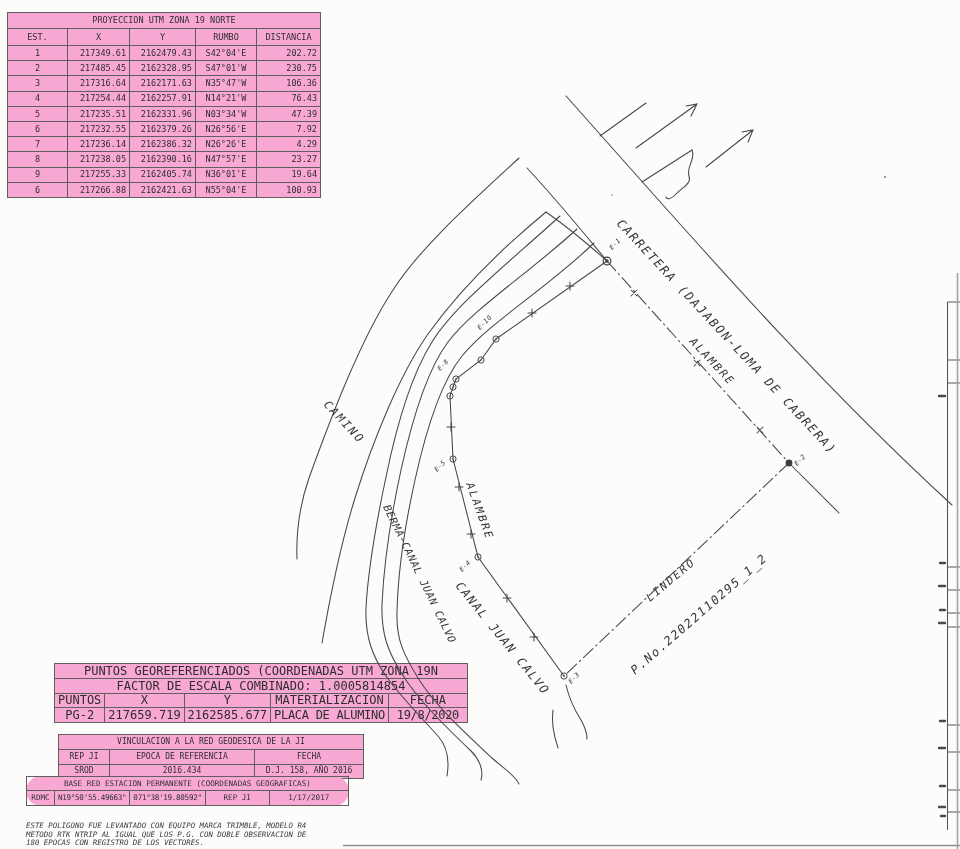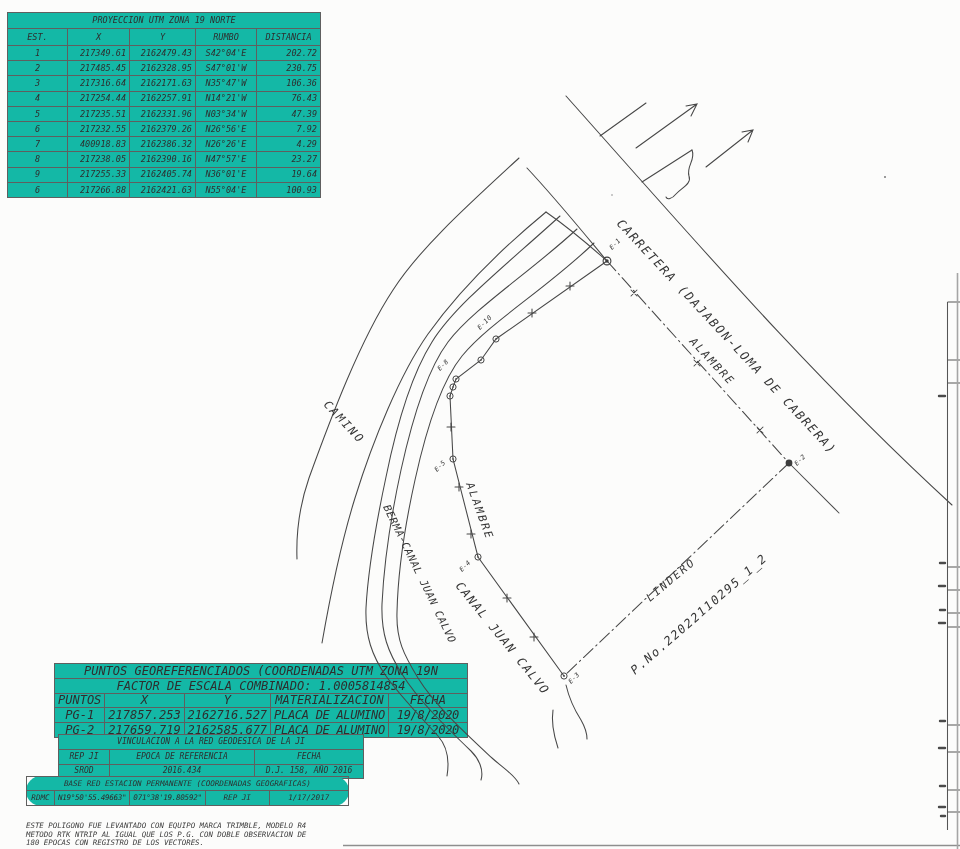--- a/index.html
+++ b/index.html
@@ -1,19 +1,19 @@
 <!DOCTYPE html>
 <html><head>
 <meta charset="utf-8">
 <style>
   html,body{margin:0;padding:0;background:#ffffff;}
   #page{position:relative;width:960px;height:849px;background:#fcfcfb;overflow:hidden;
         font-family:"DejaVu Sans Mono",monospace;}
-  table.tbl{border-collapse:collapse;position:absolute;font-style:italic;color:#2e2e2e;
-            background:#14b8a6;table-layout:fixed;padding-left:39px;}
+  table.tbl{border-collapse:collapse;position:absolute;color:#2e2e2e;
+            background:#f9a8d4;table-layout:fixed;padding-left:39px;}
   table.tbl td{border:1px solid #5f5f5f;padding:0 3px;white-space:nowrap;overflow:hidden;
                vertical-align:middle;font-size:inherit;line-height:1;}
   .t-top{left:7px;top:12px;font-size:8.5px;}
   .t-top td{height:14.2px;}
   .t-top tr.title td{height:15px;}
   .t-top tr.hdr td{height:16px;}
   .t-g1{left:26px;top:663px;font-size:12px;margin-left:28px;}
   .t-g1 td{height:13.8px;}
   .t-g2{left:26px;top:734px;font-size:8px;margin-left:32px;}
   .t-g2 td{height:13.8px;}
@@ -92,21 +92,21 @@
         </tr>
         <tr>
           <td class="c">6</td>
           <td class="r">217232.55</td>
           <td class="r">2162379.26</td>
           <td class="c">N26°56'E</td>
           <td class="r">7.92</td>
         </tr>
         <tr>
           <td class="c">7</td>
-          <td class="r">400918.83</td>
+          <td class="r">217236.14</td>
           <td class="r">2162386.32</td>
           <td class="c">N26°26'E</td>
           <td class="r">4.29</td>
         </tr>
         <tr>
           <td class="c">8</td>
           <td class="r">217238.05</td>
           <td class="r">2162390.16</td>
           <td class="c">N47°57'E</td>
           <td class="r">23.27</td>
@@ -142,27 +142,20 @@
         </tr>
         <tr>
           <td colspan="5" class="c">FACTOR DE ESCALA COMBINADO: 1.0005814854</td>
         </tr>
         <tr>
           <td class="c">PUNTOS</td>
           <td class="c">X</td>
           <td class="c">Y</td>
           <td class="c">MATERIALIZACION</td>
           <td class="c">FECHA</td>
-        </tr>
-        <tr>
-          <td class="c">PG-1</td>
-          <td class="c">217857.253</td>
-          <td class="c">2162716.527</td>
-          <td class="c sm">PLACA DE ALUMINO</td>
-          <td class="c sm">19/8/2020</td>
         </tr>
         <tr>
           <td class="c">PG-2</td>
           <td class="c">217659.719</td>
           <td class="c">2162585.677</td>
           <td class="c sm">PLACA DE ALUMINO</td>
           <td class="c sm">19/8/2020</td>
         </tr>
       </tbody>
   </table>

